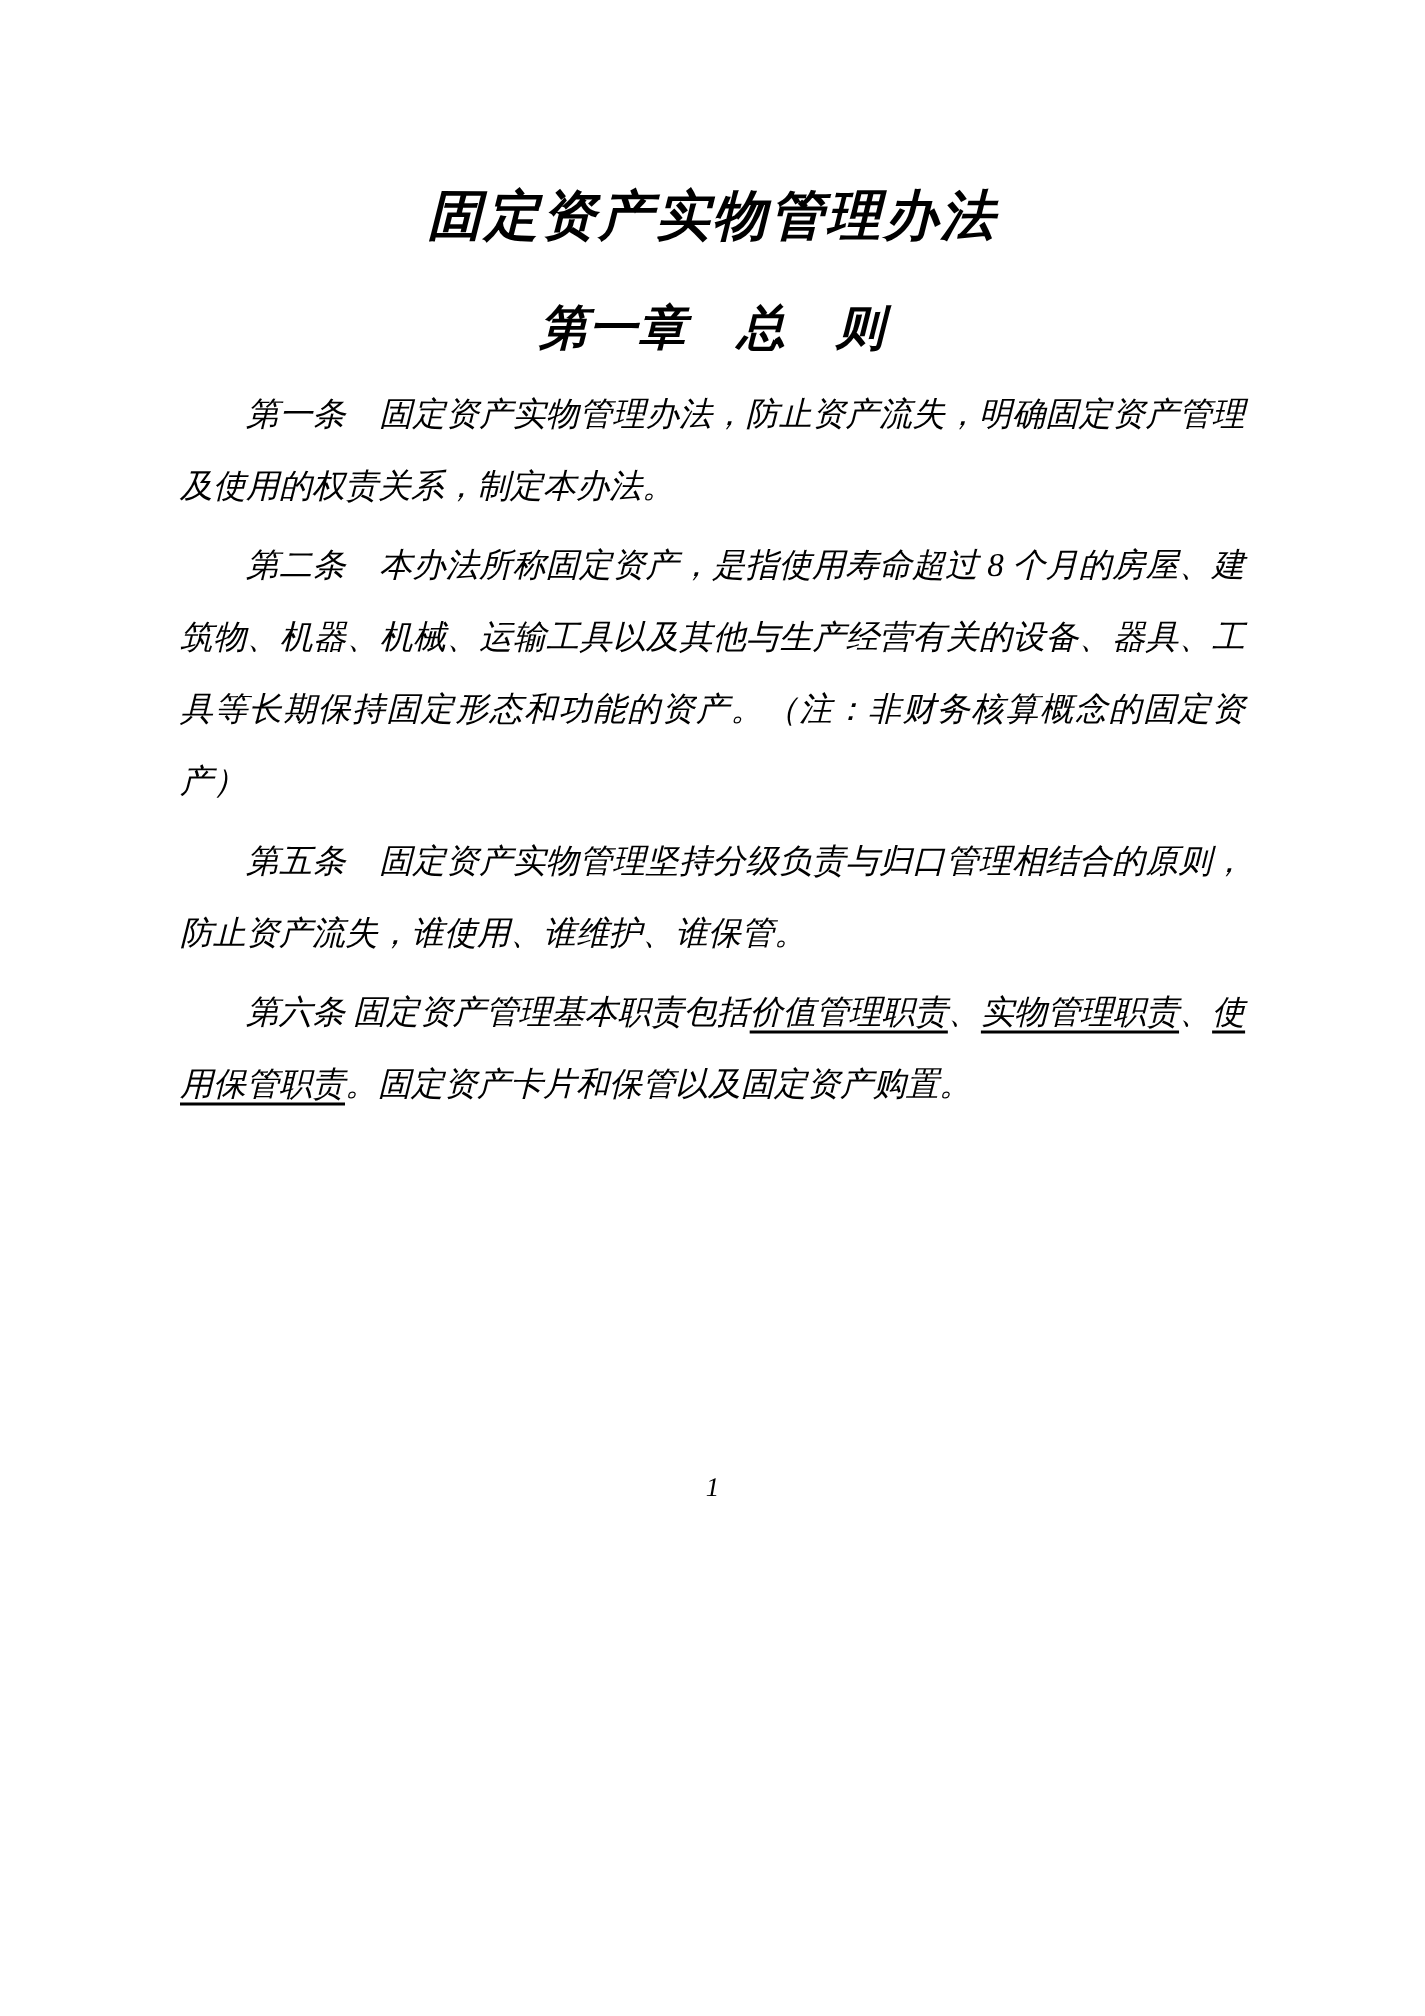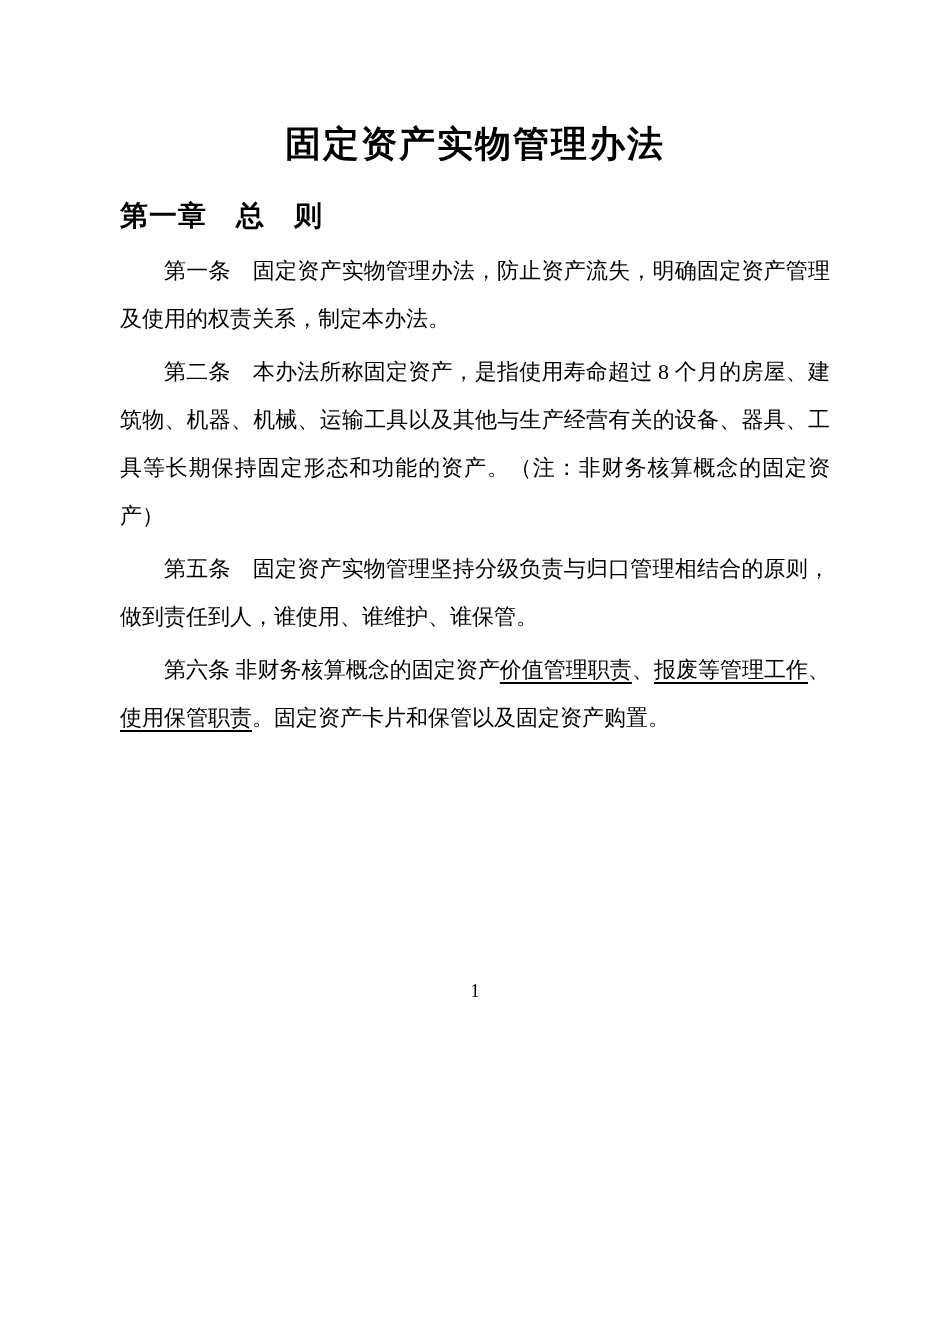--- a/index.html
+++ b/index.html
@@ -14,36 +14,38 @@
     color: #000000;
     overflow: hidden;
   }
   .page {
     position: relative;
     width: 950px;
     height: 1064px;
     box-sizing: border-box;
     padding: 122px 120px 0 120px;
     background: #ffffff;
+    font-style: italic;
   }
   .doc-title {
     font-family: "Liberation Sans", "DejaVu Sans", sans-serif;
     font-weight: bold;
     font-size: 36px;
     line-height: 1.22;
     letter-spacing: 2px;
     text-align: center;
     margin: 0;
   }
   .chapter-heading {
     font-family: "Liberation Sans", "DejaVu Sans", sans-serif;
     font-weight: bold;
-    font-size: 28px;
+    font-size: 32px;
     line-height: 1.25;
     letter-spacing: 1px;
+    text-align: center;
     margin: 32px 0 14px 0;
   }
   .para {
     font-size: 22px;
     line-height: 48px;
     text-align: justify;
     text-indent: 2em;
     margin: 0 0 5px 0;
   }
   .u {
@@ -64,18 +66,18 @@
 </head>
 <body>
 
 <div class="page">
   <h1 class="doc-title">固定资产实物管理办法</h1>
 
   <div id="doc-body">
       <h2 class="chapter-heading">第一章　总　则</h2>
       <p class="para"><span>第一条　固定资产实物管理办法，防止资产流失，明确固定资产管理及使用的权责关系，制定本办法。</span></p>
       <p class="para"><span>第二条　本办法所称固定资产，是指使用寿命超过 8 个月的房屋、建筑物、机器、机械、运输工具以及其他与生产经营有关的设备、器具、工具等长期保持固定形态和功能的资产。（注：非财务核算概念的固定资产）</span></p>
-      <p class="para"><span>第五条　固定资产实物管理坚持分级负责与归口管理相结合的原则，做到责任到人，谁使用、谁维护、谁保管。</span></p>
-      <p class="para"><span>第六条 非财务核算概念的固定资产</span><span class="u">价值管理职责</span><span>、</span><span class="u">报废等管理工作</span><span>、</span><span class="u">使用保管职责</span><span>。固定资产卡片和保管以及固定资产购置。</span></p>
+      <p class="para"><span>第五条　固定资产实物管理坚持分级负责与归口管理相结合的原则，防止资产流失，谁使用、谁维护、谁保管。</span></p>
+      <p class="para"><span>第六条 固定资产管理基本职责包括</span><span class="u">价值管理职责</span><span>、</span><span class="u">实物管理职责</span><span>、</span><span class="u">使用保管职责</span><span>。固定资产卡片和保管以及固定资产购置。</span></p>
     </div>
 
   <div class="page-number">1</div>
 </div>
 
 </body></html>

